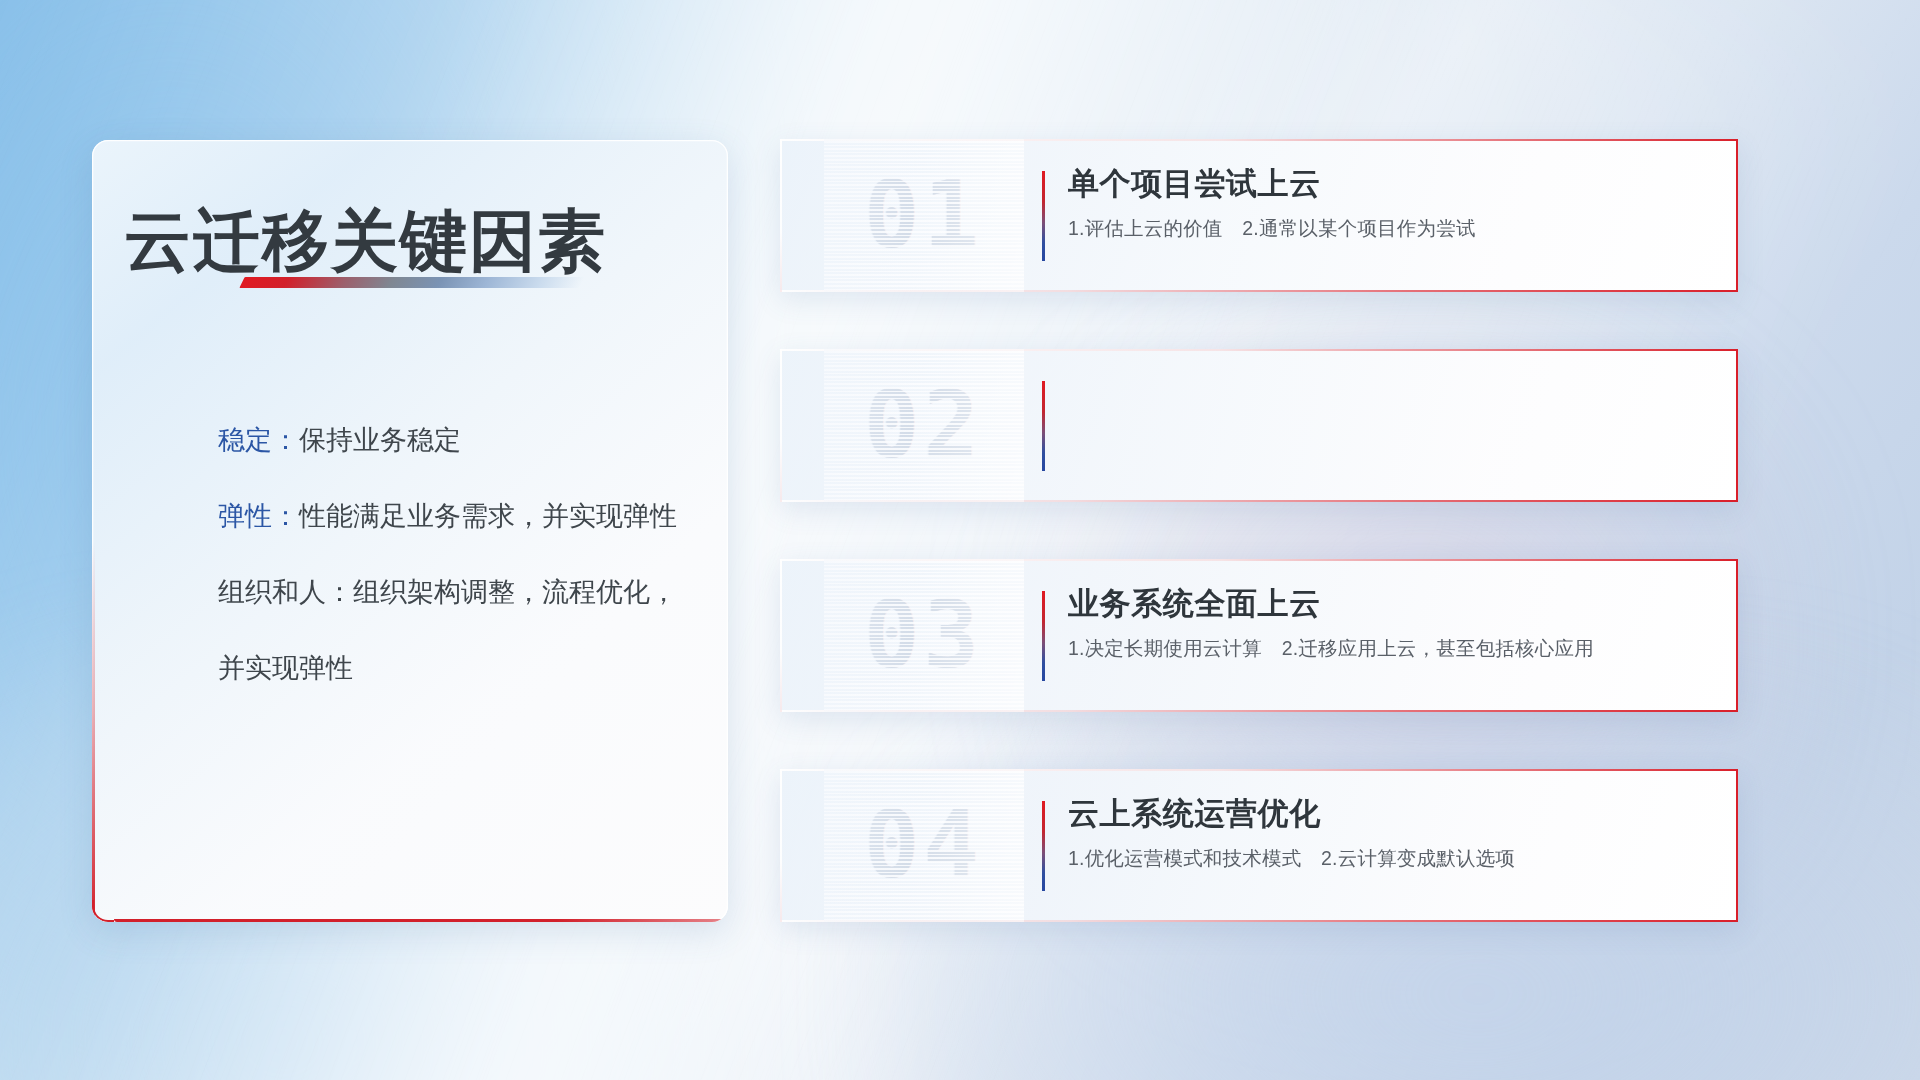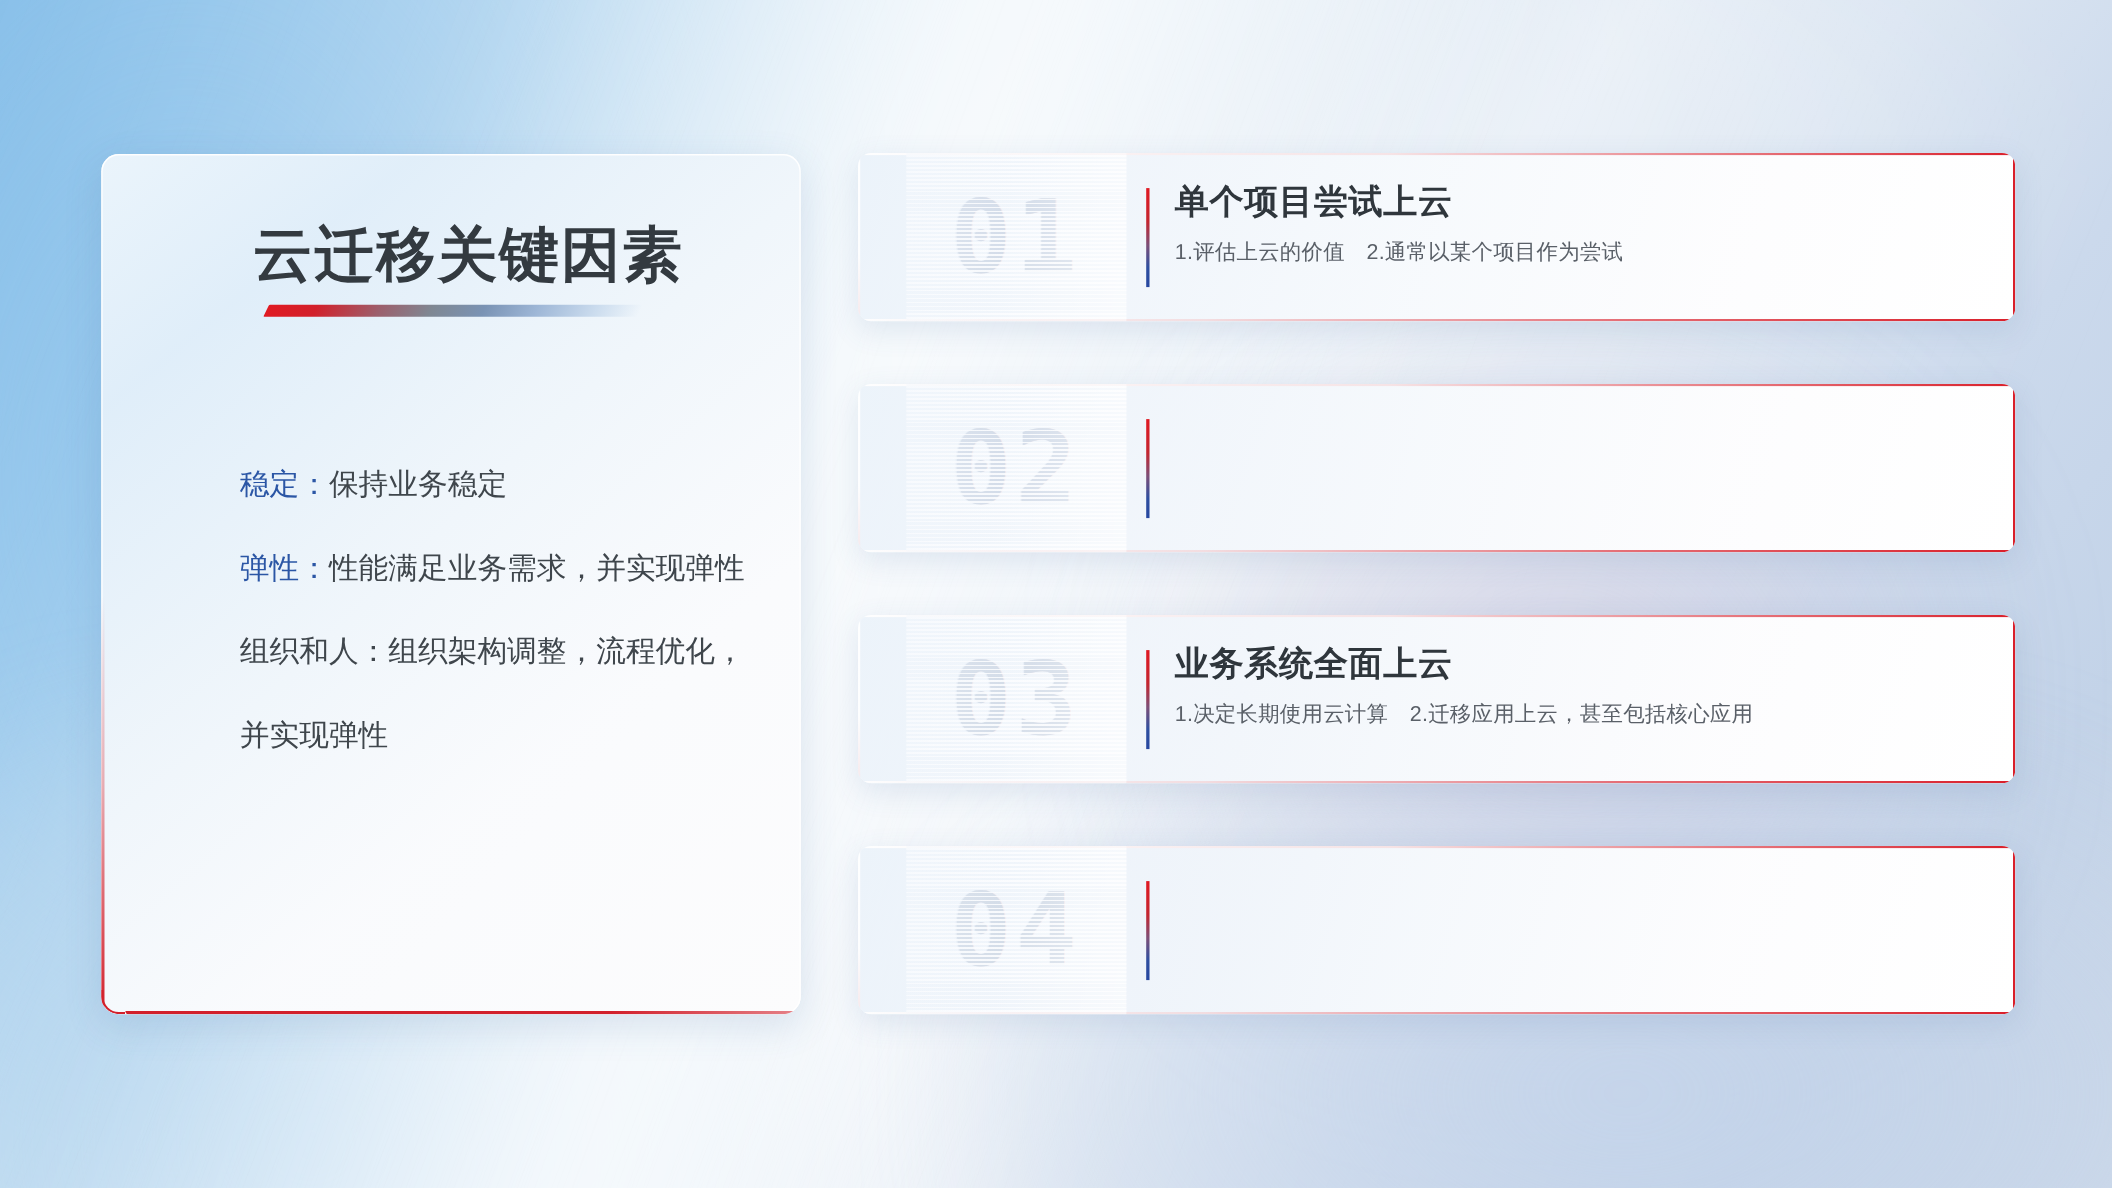--- a/index.html
+++ b/index.html
@@ -77,21 +77,21 @@
     border-bottom-left-radius:16px;
   }
   .lp-corner{
     position:absolute; left:0; bottom:0; width:22px; height:22px;
     border-left:2.6px solid #d2202b; border-bottom:2.6px solid #d2202b;
     border-bottom-left-radius:16px;
   }
 
   #panel-title{
     position:absolute; left:0; right:0; top:56px;
-    text-align:center; font-size:54px; font-weight:700; letter-spacing:2px;
+    text-align:left; font-size:67px; font-weight:700; letter-spacing:2px;
     color:#333a40;
     padding-left:32px;
   }
   #title-rule{
     position:absolute; left:150px; top:137px; width:340px; height:11px;
     transform:skewX(-26deg);
     background:linear-gradient(90deg,#e01a22 0%,#d2202b 13%,#9c5f6c 30%,#7f8792 44%,#7a93b4 58%,#9db6d6 72%,#cbdcee 88%,rgba(220,233,246,0) 100%);
     border-radius:1px;
   }
 
@@ -102,23 +102,23 @@
     font-size:27px; line-height:76px; color:#3f464c; white-space:nowrap;
   }
   .factor-row .k{ font-weight:400; }
   .factor-row.blue .k{ color:#2b56a5; }
   .factor-row.dark .k{ color:#3f464c; }
   .factor-row .v{ color:#3f464c; }
 
   
   #steps{ position:absolute; left:780px; top:139px; width:1052px; }
   .step-card{
-    position:relative; width:1052px; height:153px;
+    position:relative; width:958px; height:153px;
     margin-bottom:57px;
-    border-radius:12px;
+    border-radius:0;
     background:linear-gradient(108deg,
         rgba(234,242,250,.82) 0%,
         rgba(240,245,251,.88) 22%,
         rgba(247,250,253,.95) 48%,
         rgba(253,253,254,.99) 74%,
         rgba(255,255,255,1) 100%);
     box-shadow:0 8px 26px rgba(70,110,160,.13);
     overflow:hidden;
   }
   .step-card:last-child{ margin-bottom:0; }
@@ -275,15 +275,19 @@
     <div class="edge edge-top"></div>
     <div class="edge edge-right"></div>
     <div class="edge edge-bottom"></div>
     <div class="edge edge-left"></div>
     <div class="step-num-wrap">
       <div class="step-num">04</div>
       <div class="num-mask"></div>
       <div class="num-fade"></div>
     </div>
     <div class="step-bar"></div>
+    <div class="step-text">
+      <div class="step-title">云上系统运营优化</div>
+      <div class="step-desc">1.优化运营模式和技术模式　2.云计算变成默认选项</div>
+    </div>
   </article>
 
 </section>
 
 </body></html>

